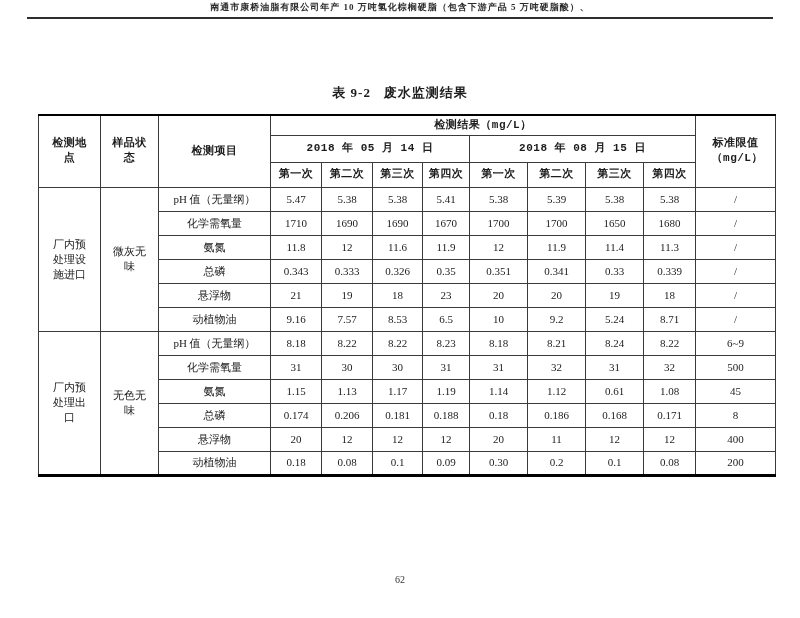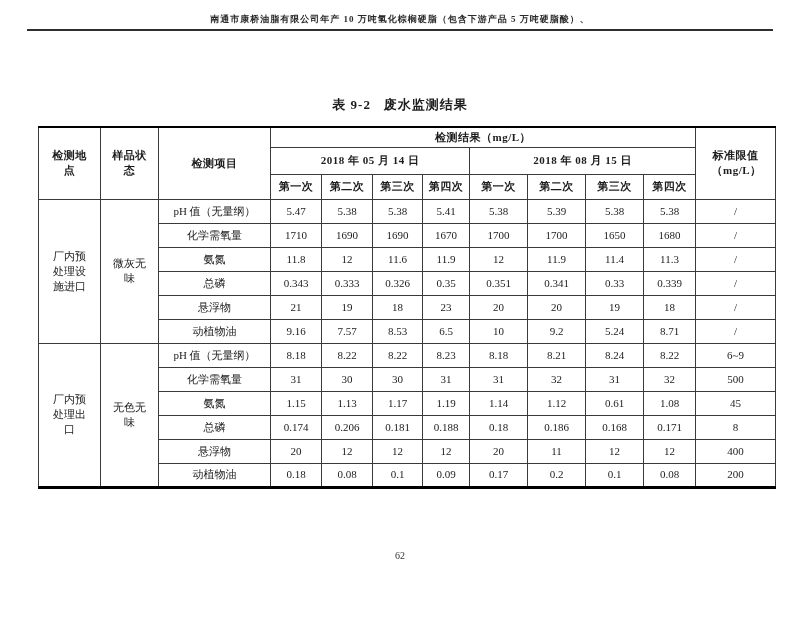--- a/index.html
+++ b/index.html
@@ -6,21 +6,21 @@
   html, body {
     margin: 0; padding: 0;
     width: 800px; height: 618px;
     background: #ffffff;
     font-family: "Liberation Serif", "DejaVu Serif", serif;
     color: #1c1c1c;
     overflow: hidden;
     position: relative;
   }
   .doc-header {
-    padding-top: 13px;
+    padding-top: 1px;
     text-align: center;
     font-size: 9px;
     font-weight: 600;
     line-height: 13px;
     letter-spacing: 1px;
     color: #2a2a2a;
   }
   .header-rule {
     width: 746px;
     margin: 3px auto 0 auto;
@@ -45,32 +45,32 @@
     border-bottom: 3px solid #000;
   }
   table.monitor th, table.monitor td {
     border: 1px solid #3a3a3a;
     text-align: center;
     vertical-align: middle;
     font-size: 11px;
     padding: 0 2px;
     line-height: 15px;
   }
-  table.monitor th { font-weight: bold; letter-spacing: 0.5px; }
+  table.monitor th { font-weight: bold; letter-spacing: 0.5px; font-family: Liberation Mono, monospace; }
   table.monitor td { font-weight: normal; }
   thead tr:nth-child(1) { height: 20px; }
   thead tr:nth-child(2) { height: 27px; }
   thead tr:nth-child(3) { height: 25px; }
   tbody tr { height: 24px; }
   .wrapn { display: inline-block; max-width: 37px; line-height: 15px; text-align: center; }
   .wraps { display: inline-block; max-width: 48px; line-height: 15px; }
   td[data-name="item-cell"] { white-space: pre; }
   .page-number {
     position: absolute;
-    top: 550px; left: 0;
+    top: 574px; left: 0;
     width: 100%;
     text-align: center;
     font-size: 10px;
     color: #333;
   }
 </style>
 </head>
 <body>
 
 <div class="doc-header" data-name="document-header">
@@ -255,21 +255,21 @@
         <td data-name="value-cell">12</td>
         <td data-name="value-cell">12</td>
         <td data-name="standard-cell">400</td>
       </tr>
       <tr data-name="table-row">
         <td data-name="item-cell">动植物油</td>
         <td data-name="value-cell">0.18</td>
         <td data-name="value-cell">0.08</td>
         <td data-name="value-cell">0.1</td>
         <td data-name="value-cell">0.09</td>
-        <td data-name="value-cell">0.17</td>
+        <td data-name="value-cell">0.30</td>
         <td data-name="value-cell">0.2</td>
         <td data-name="value-cell">0.1</td>
         <td data-name="value-cell">0.08</td>
         <td data-name="standard-cell">200</td>
       </tr>
     </tbody>
 </table>
 
 <div class="page-number" data-name="page-number">62</div>
 

